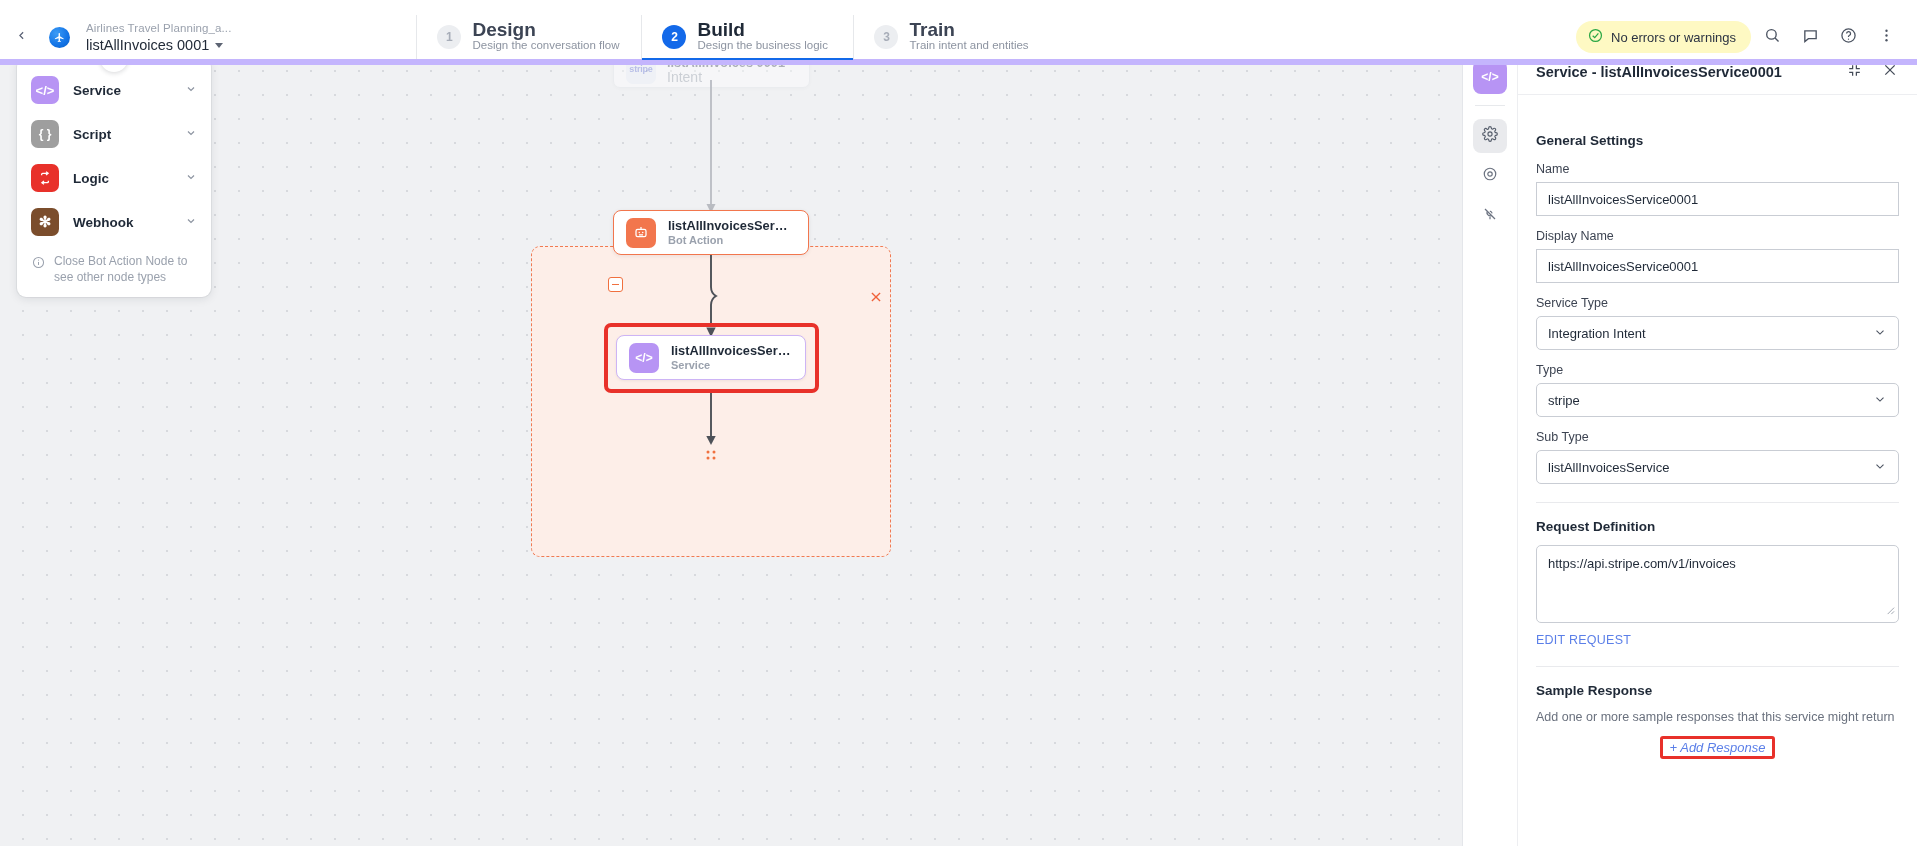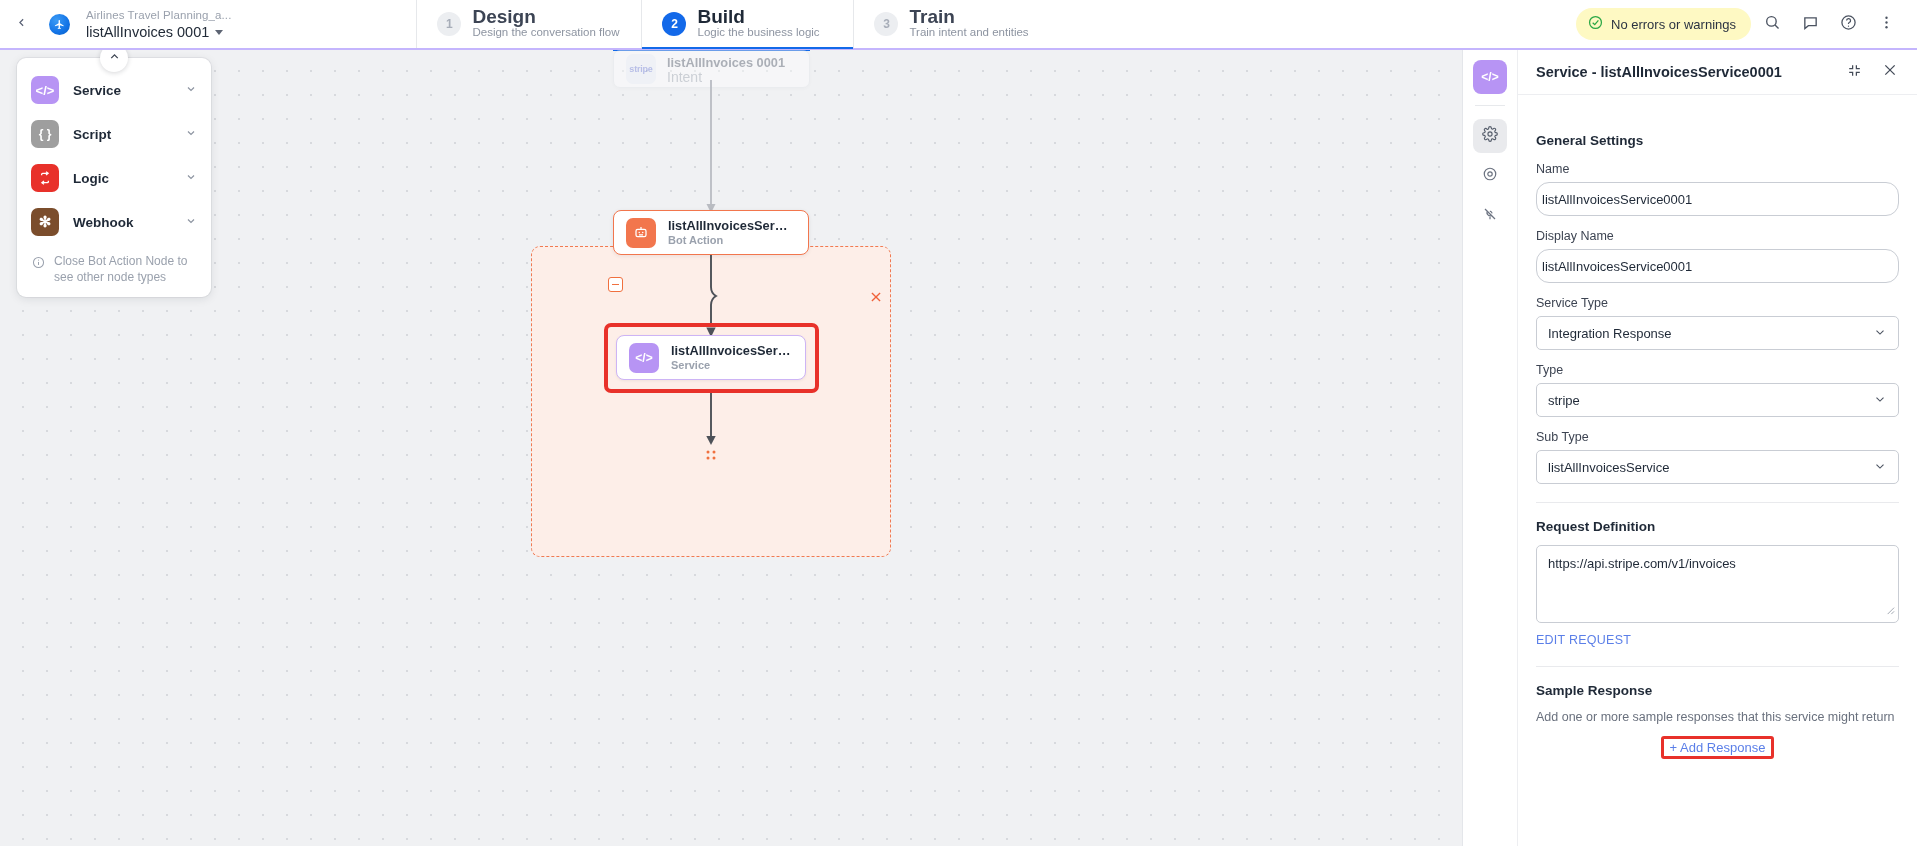--- a/index.html
+++ b/index.html
@@ -7,22 +7,22 @@
     width: 1917px; height: 846px;
     font-family: "Liberation Sans", sans-serif;
     background: #ffffff;
     overflow: hidden;
     -webkit-font-smoothing: antialiased;
   }
   #app { position: relative; width: 1917px; height: 846px; }
 
   
   .topbar {
-    position: absolute; top: 0; left: 0; right: 0; height: 50px;
-    background: #fff; border-bottom: 2px solid #c4b5fd;
+    position: absolute; top: 15px; left: 0; right: 0; height: 50px;
+    background: #fff; border-bottom: 6px solid #c4b5fd;
     display: flex; align-items: stretch; z-index: 40;
   }
   .back-btn {
     width: 42px; display: flex; align-items: center; justify-content: center;
     color: #586074; cursor: pointer;
   }
   .brand-logo {
     width: 34px; display: flex; align-items: center; justify-content: center;
   }
   .logo-circle {
@@ -207,22 +207,22 @@
     display: flex; align-items: center; padding: 0 14px 0 18px; gap: 10px;
   }
   .panel-title { font-size: 14.5px; font-weight: 700; color: #1f2937; flex: 1; }
   .panel-head-btn { width: 26px; height: 26px; display:flex; align-items:center; justify-content:center; color:#444b58; cursor:pointer; }
 
   .panel-scroll { flex: 1; overflow-y: auto; padding: 14px 18px 20px; }
   .sec-title { font-size: 13.5px; font-weight: 700; color: #1f2937; margin-bottom: 14px; margin-top: 24px; }
   .field { margin-bottom: 13px; }
   .field-label { font-size: 12.5px; color: #3d4452; margin-bottom: 6px; }
   .input-ctl {
-    width: 100%; height: 34px; border: 1px solid #c9cdd4; border-radius: 13px;
-    padding: 0 5px; font-size: 13px; color: #1f2937; background: #fff;
+    width: 100%; height: 34px; border: 1px solid #c9cdd4; border-radius: 0;
+    padding: 0 11px; font-size: 13px; color: #1f2937; background: #fff;
     font-family: "Liberation Sans", sans-serif; outline: none;
     display: flex; align-items: center;
   }
   .select-ctl {
     width: 100%; height: 34px; border: 1px solid #c9cdd4; border-radius: 5px;
     padding: 0 11px; font-size: 13px; color: #1f2937; background: #fff;
     display: flex; align-items: center; justify-content: space-between; cursor: pointer;
   }
   .divider { height: 1px; background: #e9eaed; margin: 18px 0 16px; }
   .block-title { font-size: 13.5px; font-weight: 700; color: #1f2937; margin-bottom: 11px; }
@@ -234,21 +234,21 @@
   .resize-grip { position: absolute; right: 3px; bottom: 2px; color: #9aa1ad; }
   .link-action {
     font-size: 12.5px; color: #5b7fe8; letter-spacing: .25px; cursor: pointer;
     display: inline-block; margin-top: 10px; font-weight: 500;
   }
   .help-text { font-size: 12.5px; color: #6a717e; line-height: 17px; margin-bottom: 10px; }
   .add-row { display: flex; justify-content: center; position: relative; }
   .add-resp-wrap {
     border: 3px solid #e8312a; border-radius: 3px; padding: 1px 6px;
   }
-  .add-resp { font-size: 13px; color: #5b7fe8; cursor: pointer; white-space: nowrap; }
+  .add-resp { font-size: 13px; color: #5b7fe8; cursor: pointer; white-space: nowrap; font-style: italic; }
 </style>
 </head>
 <body>
 
 <div id="app">
 
   <div class="topbar">
 
     <div class="back-btn">
       <span>
@@ -279,21 +279,21 @@
         <div class="step-num">1</div>
         <div class="step-txt">
           <div class="step-title">Design</div>
           <div class="step-desc">Design the conversation flow</div>
         </div>
       </div>
       <div class="step active">
         <div class="step-num">2</div>
         <div class="step-txt">
           <div class="step-title">Build</div>
-          <div class="step-desc">Logic the business logic</div>
+          <div class="step-desc">Design the business logic</div>
         </div>
       </div>
       <div class="step inactive">
         <div class="step-num">3</div>
         <div class="step-txt">
           <div class="step-title">Train</div>
           <div class="step-desc">Train intent and entities</div>
         </div>
       </div>
     </div>
@@ -557,21 +557,21 @@
         </div>
 
         <div class="field">
           <div class="field-label">Display Name</div>
           <div class="input-ctl">listAllInvoicesService0001</div>
         </div>
 
         <div class="field">
           <div class="field-label">Service Type</div>
           <div class="select-ctl">
-            <span>Integration Response</span>
+            <span>Integration Intent</span>
             <span>
               <svg width="14" height="14" viewBox="0 0 24 24" fill="none" stroke="#4b5361" stroke-width="1.9">
                   <polyline points="6 9.5 12 15.5 18 9.5"></polyline>
                 </svg>
             </span>
           </div>
         </div>
 
         <div class="field">
           <div class="field-label">Type</div>

